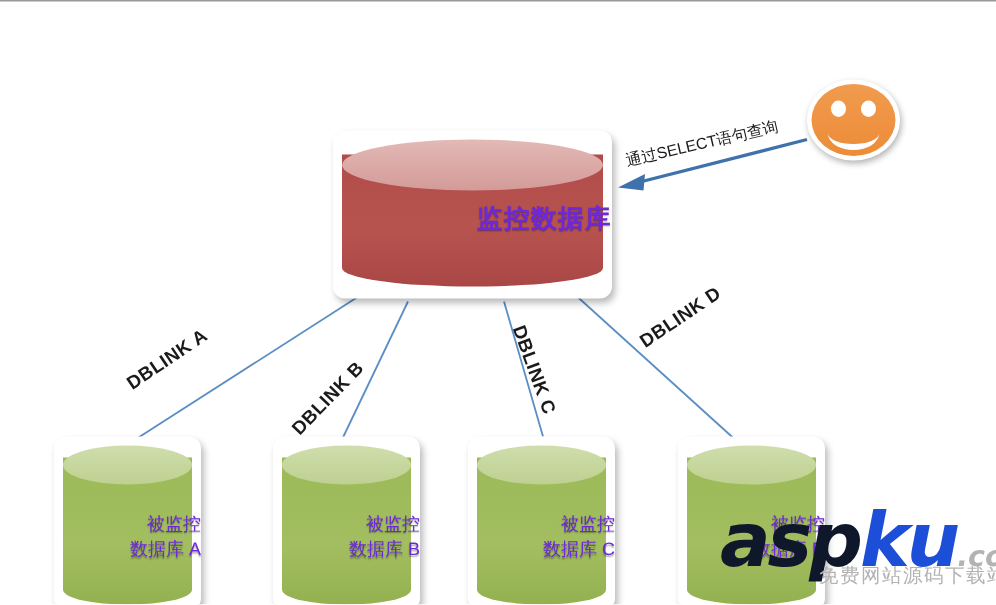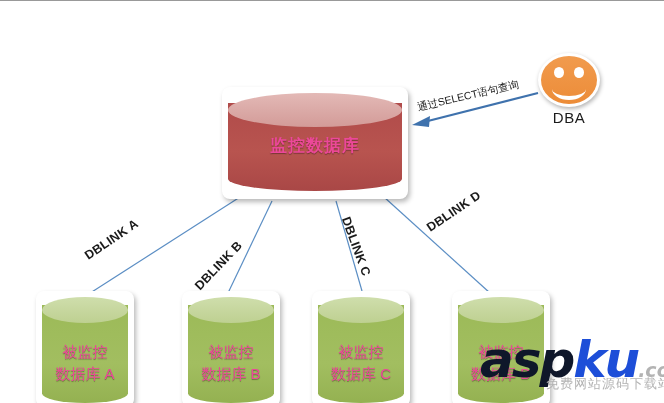--- a/index.html
+++ b/index.html
@@ -52,22 +52,22 @@
     left: 6px;
     right: 6px;
     top: 6px;
     height: 30px;
     border-radius: 50%;
   }
   .cyl .label {
     position: absolute;
     left: 0;
     right: 0;
-    text-align: center;
-    color: #ec4899;
+    text-align: right;
+    color: #6d28d9;
     line-height: 1.25;
     text-shadow: 0 1px 1px rgba(0,0,0,0.35);
     white-space: pre-line;
     pointer-events: none;
   }
 
   
   #db-monitor {
     left: 222px;
     top: 86px;
@@ -103,21 +103,21 @@
     top: 14px;
     bottom: 4px;
   }
   .db-green .top {
     background: #c5d69c;
     background: linear-gradient(to bottom, #cfdeac 0%, #bed091 100%);
     height: 26px;
   }
   .db-green .label {
     top: 50px;
-    font-size: 15px;
+    font-size: 12px;
     line-height: 1.45;
   }
 
   #db-a { left: 36px; }
   #db-b { left: 182px; }
   #db-c { left: 312px; }
   #db-d { left: 452px; }
 
   
   #dba {
@@ -307,21 +307,20 @@
   <div id="lbl-select">通过SELECT语句查询</div>
 
   <div id="dba">
     <div class="face-wrap">
       <div class="face">
         <div class="eye left"></div>
         <div class="eye right"></div>
         <div class="mouth"></div>
       </div>
     </div>
-    <div class="dba-label">DBA</div>
   </div>
 
   <div id="watermark">
     <div class="wm-main"><span class="wm-asp">asp</span><span class="wm-ku">ku</span><span class="wm-com">.com</span></div>
     <div class="wm-sub">免费网站源码下载站</div>
   </div>
 
 </div>
 
 </body></html>

